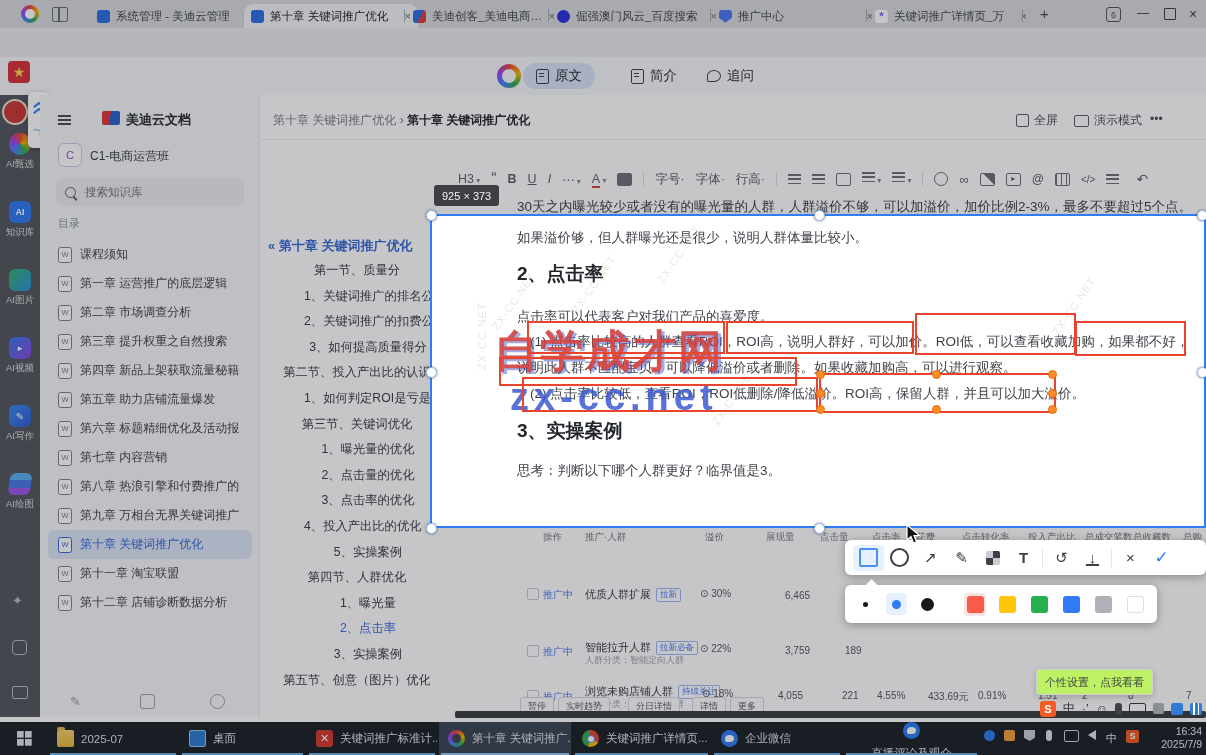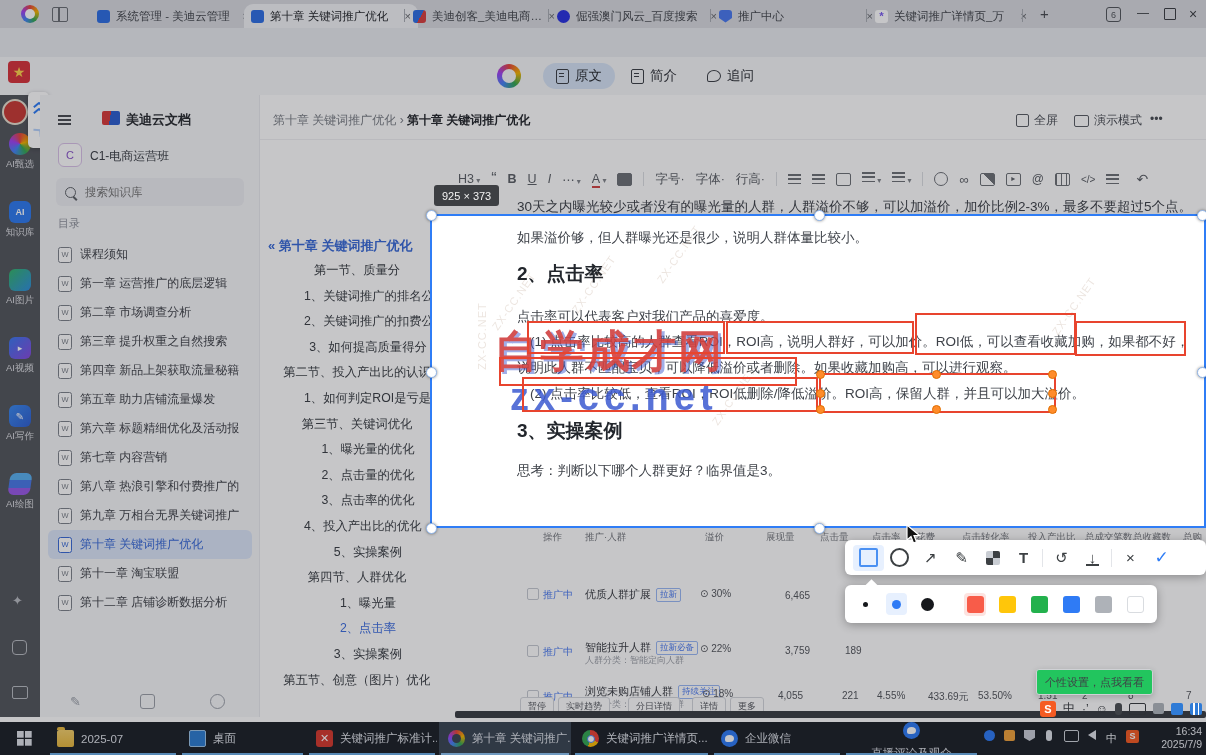--- a/index.html
+++ b/index.html
@@ -169,21 +169,21 @@
     box-shadow:0 2px 10px rgba(0,0,0,.3);display:flex;align-items:center;padding:0 10px;gap:10px;z-index:60;box-sizing:border-box;}
   .colorbar:before{content:"";position:absolute;left:22px;top:-4px;width:9px;height:9px;background:#fff;transform:rotate(45deg);}
   .dot{border-radius:50%;background:#16181c;}
   .dotcell{width:22px;height:22px;border-radius:4px;display:flex;align-items:center;justify-content:center;}
   .dotcell.on{background:#e7f0fe;}
   .sw{width:17px;height:17px;border-radius:3px;}
   .swcell{width:23px;height:23px;border-radius:4px;display:flex;align-items:center;justify-content:center;}
   .swcell.on{background:#fdе8e6;background:#fde3e0;}
 
   
-  .tooltip{left:1036px;top:669px;height:24px;background:#22c55e;border:1px solid #cfd1d5;border-radius:3px;
+  .tooltip{left:1036px;top:669px;height:24px;background:#bef264;border:1px solid #cfd1d5;border-radius:3px;
     box-shadow:0 2px 6px rgba(0,0,0,.2);font-size:11px;color:#3e4146;display:flex;align-items:center;padding:0 8px;z-index:60;}
   .imebar{left:1040px;top:698px;height:21px;display:flex;align-items:center;gap:7px;z-index:60;}
   .slogo{width:16px;height:16px;background:#f55b23;border-radius:3px;color:#fff;font-size:11px;font-weight:bold;
     display:flex;align-items:center;justify-content:center;}
   .imeg{font-size:12px;color:#2e3136;}
   .kbic{width:15px;height:10px;border:1.3px solid #2e3136;border-radius:2px;}
   .blueic{width:12px;height:12px;background:#2f7bd6;border-radius:2px;}
 
   
   .taskbar{left:0;top:722px;width:1206px;height:33px;background:#1c2128;z-index:30;}
@@ -315,21 +315,21 @@
       </span>
     <span class="abs burger"></span>
   </div>
 
   
   <div class="abs vhead"></div>
   <div class="abs favstar">★</div>
   <div class="abs ailogo">
       <i></i>
     </div>
-  <div class="vpill on" style="left:543px;">
+  <div class="vpill on" style="left:523px;">
     <span class="pgic">
         <i></i>
       </span>
     <span>原文</span>
   </div>
   <div class="vpill" style="left:618px;">
     <span class="pgic">
         <i></i>
       </span>
     <span>简介</span>
@@ -579,21 +579,21 @@
     
     <span class="cb" style="left:527px;top:690px;"></span>
     <span class="statxt" style="left:543px;top:690px;">推广中</span>
     <span class="tname" style="left:585px;top:684px;"><span>浏览未购店铺人群</span><span class="ttag">持续关注</span></span>
     <span class="tsub" style="left:585px;top:698px;">人群分类：浏览未购人群</span>
     <span class="td" style="left:702px;top:688px;">⊙ <span>18%</span></span>
     <span class="td" style="left:778px;top:690px;">4,055</span>
     <span class="td" style="left:842px;top:690px;">221</span>
     <span class="td" style="left:877px;top:690px;">4.55%</span>
     <span class="td" style="left:928px;top:690px;">433.69元</span>
-    <span class="td" style="left:978px;top:690px;">53.50%</span>
+    <span class="td" style="left:978px;top:690px;">0.91%</span>
     <span class="td" style="left:1038px;top:690px;">1.51</span>
     <span class="td" style="left:1082px;top:690px;">2</span>
     <span class="td" style="left:1128px;top:690px;">8</span>
     <span class="td" style="left:1186px;top:690px;">7</span>
 
     <span class="fpill" style="left:520px;">暂停</span>
     <span class="fpill" style="left:558px;">实时趋势</span>
     <span class="fpill" style="left:628px;">分日详情</span>
     <span class="fpill" style="left:692px;">详情</span>
     <span class="fpill" style="left:730px;">更多</span>

